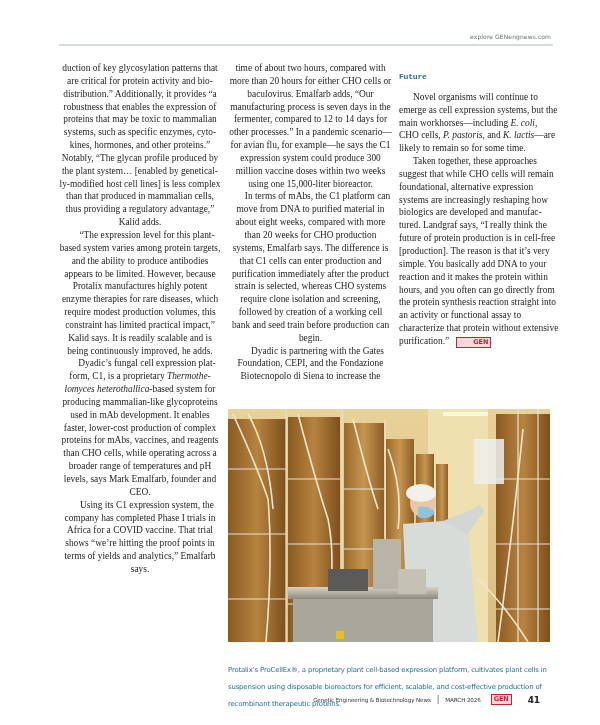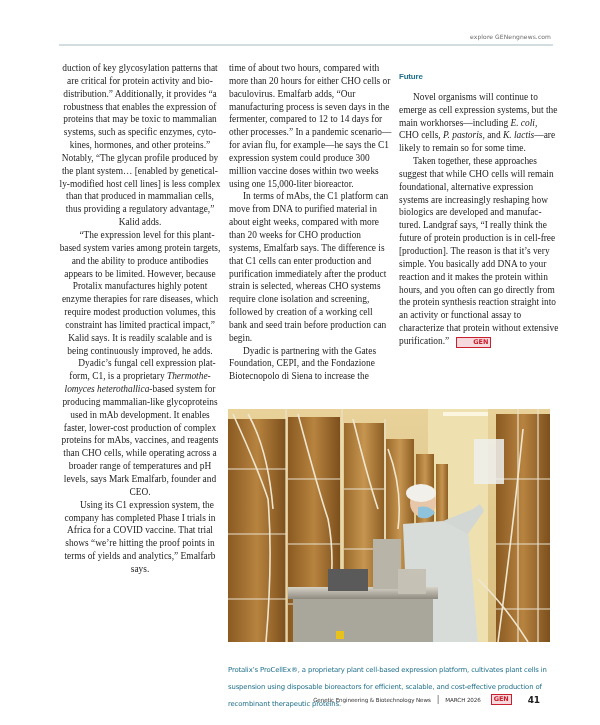--- a/index.html
+++ b/index.html
@@ -4,24 +4,24 @@
 <style>
   html, body { margin: 0; padding: 0; background: #ffffff; }
   body { width: 600px; height: 725px; position: relative; overflow: hidden; font-family: "Liberation Serif", serif; color: #1e1e1e; }
   .header-url { position: absolute; top: 33px; right: 49px; font-family: "DejaVu Sans", sans-serif; font-size: 6px; color: #6b6b6b; letter-spacing: 0.1px; }
   .header-rule { position: absolute; top: 44px; left: 59px; width: 494px; height: 2px; background: #d3dcdf; }
 
   .col { position: absolute; top: 62px; font-size: 9.4px; line-height: 12.85px; text-align: left; }
   .col p { margin: 0; }
   .col p.indent { text-indent: 14px; }
   .col1 { left: 59px; width: 162px; text-align: center; }
-  .col2 { left: 229px; width: 163px; }
+  .col2 { left: 229px; width: 163px; text-align: center; }
   .col3 { left: 399px; width: 160px; }
 
-  .subhead { font-family: Liberation Sans, sans-serif; font-weight: bold; font-size: 8px; color: #1f6f8b; margin: 9px 0 7px 0; letter-spacing: -0.2px; }
+  .subhead { font-family: Liberation Mono, monospace; font-weight: bold; font-size: 8px; color: #1f6f8b; margin: 9px 0 7px 0; letter-spacing: -0.2px; }
   .gen-end { display: inline-block; margin-left: 7px; padding: 0 2px; height: 9px; line-height: 9px; border: 1px solid #c8202f; color: #c8202f; background: #f6d9dc; font-family: "DejaVu Sans", sans-serif; font-weight: bold; font-size: 6.5px; vertical-align: 0px; }
   b { font-weight: normal; margin-top: 8px; }
   i { font-style: italic; }
 
   .photo { position: absolute; left: 228px; top: 409px; width: 322px; height: 233px; overflow: hidden; background: #c9a56c; }
   .caption { position: absolute; left: 228px; top: 662px; width: 325px; font-family: "DejaVu Sans", sans-serif; font-size: 6.9px; line-height: 17px; color: #1f6f8b; letter-spacing: -0.15px; }
 
   .footer { position: absolute; top: 694px; right: 60px; display: flex; align-items: center; font-family: "DejaVu Sans", sans-serif; font-size: 5.6px; color: #333; letter-spacing: -0.1px; }
   .footer .sep { margin: 0 6px; color: #555; font-size: 8px; }
   .footer .gen-logo { margin-left: 10px; padding: 0 2px; height: 9px; line-height: 9px; border: 1px solid #c8202f; color: #c8202f; background: #f6d9dc; font-weight: bold; font-size: 6.5px; }

